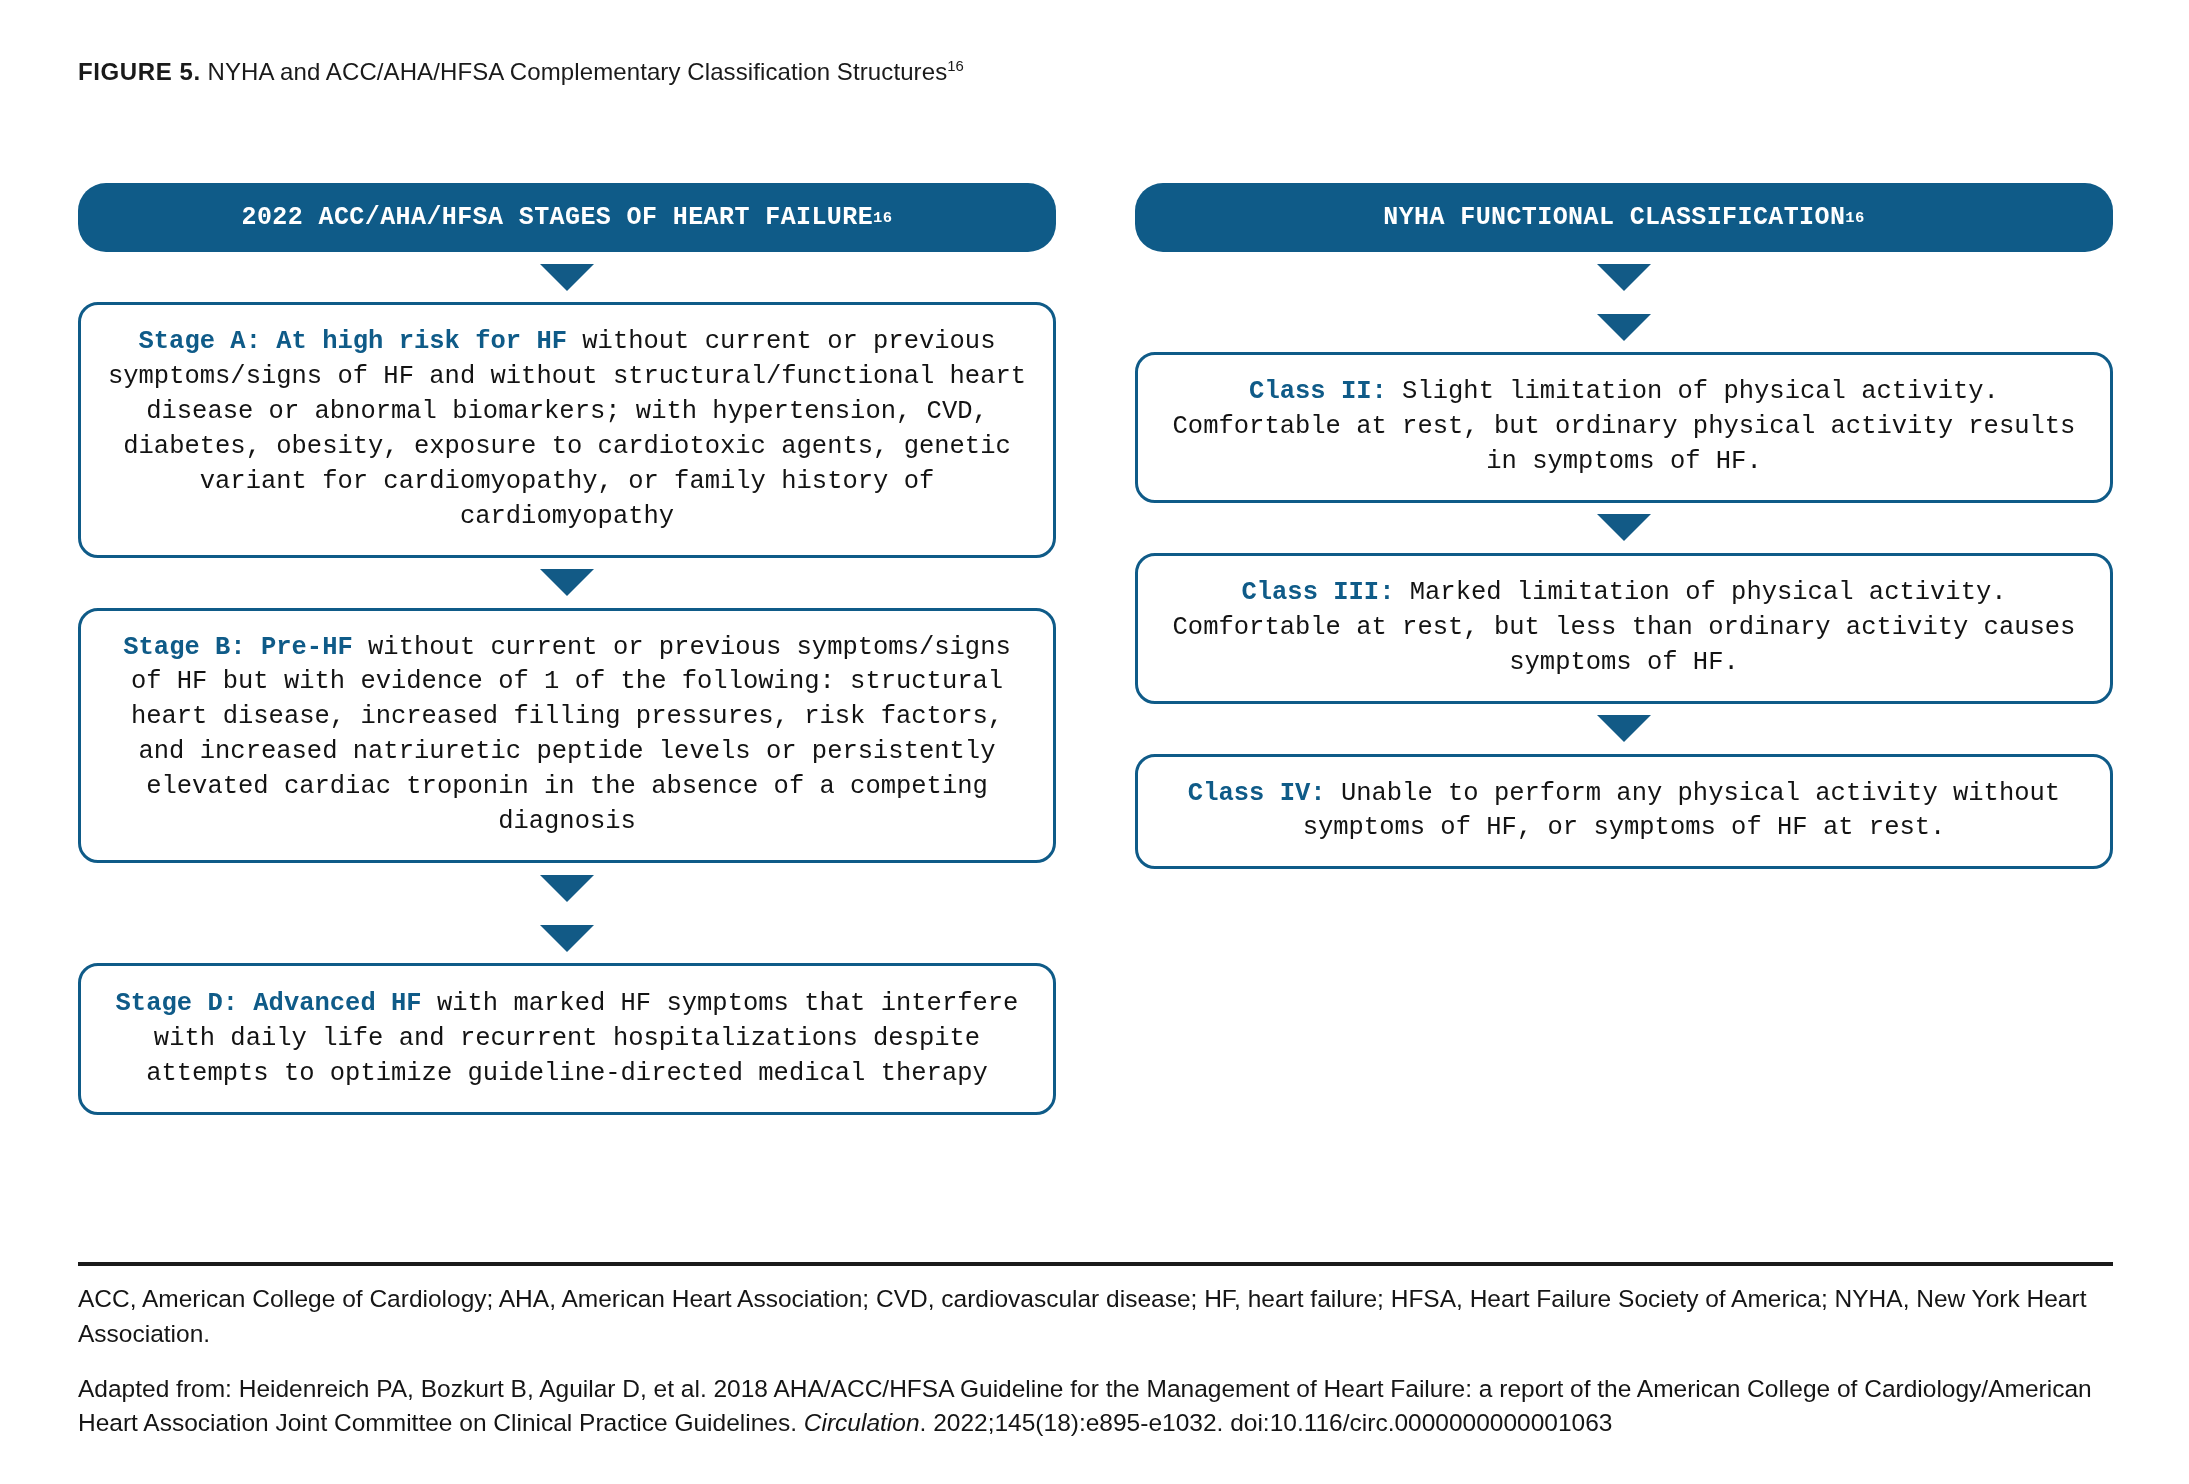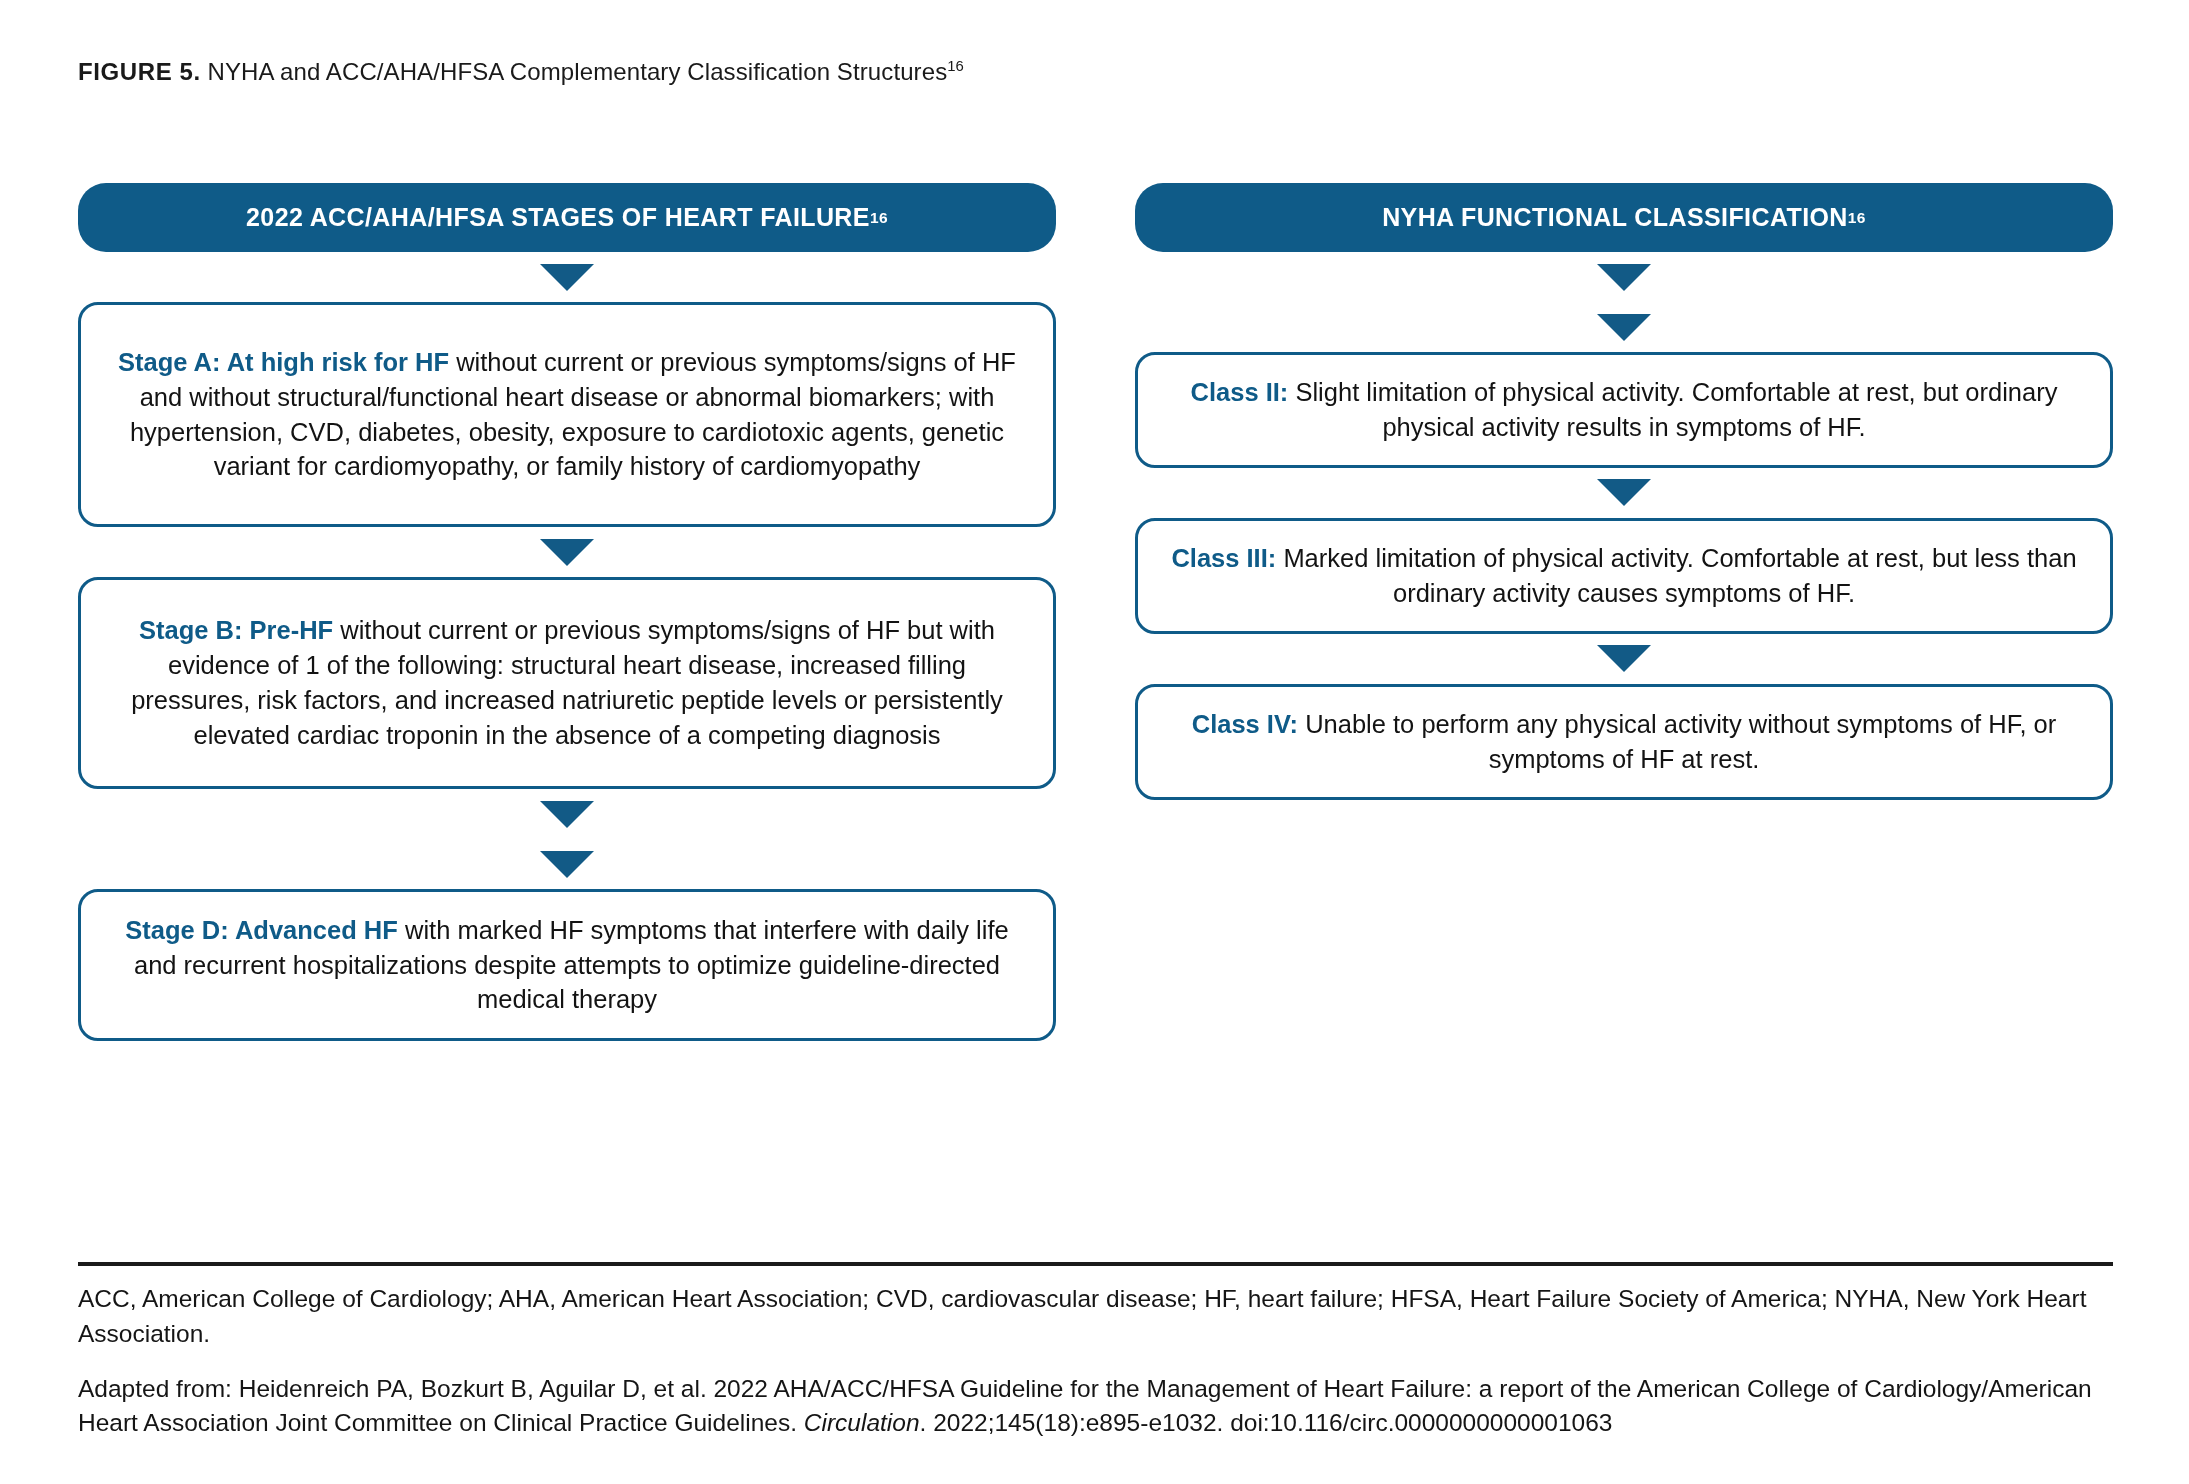--- a/index.html
+++ b/index.html
@@ -42,20 +42,21 @@
   }
 
   
   .columns {
     position: absolute;
     left: 78px;
     top: 183px;
     width: 2035px;
     display: flex;
     gap: 79px;
+    font-family: Liberation Mono, monospace;
   }
   .column {
     width: 984px;
     display: flex;
     flex-direction: column;
     align-items: stretch;
   }
 
   
   .banner {
@@ -235,17 +236,17 @@
       </div>
 
     </div>
   </div>
 
   <div class="footer-rule"></div>
 
   <div class="footer">
     <p>ACC, American College of Cardiology; AHA, American Heart Association; CVD, cardiovascular disease; HF, heart failure; HFSA, Heart Failure Society of America; NYHA, New York Heart Association.</p>
     <p class="gap">
-      <span>Adapted from: Heidenreich PA, Bozkurt B, Aguilar D, et al. 2022 AHA/ACC/HFSA Guideline for the Management of Heart Failure: a report of the American College of Cardiology/American Heart Association Joint Committee on Clinical Practice Guidelines. </span><em>Circulation</em><span>. 2022;145(18):e895-e1032. doi:10.116/circ.0000000000001063</span>
+      <span>Adapted from: Heidenreich PA, Bozkurt B, Aguilar D, et al. 2018 AHA/ACC/HFSA Guideline for the Management of Heart Failure: a report of the American College of Cardiology/American Heart Association Joint Committee on Clinical Practice Guidelines. </span><em>Circulation</em><span>. 2022;145(18):e895-e1032. doi:10.116/circ.0000000000001063</span>
     </p>
   </div>
 
 </div>
 
 </body></html>

